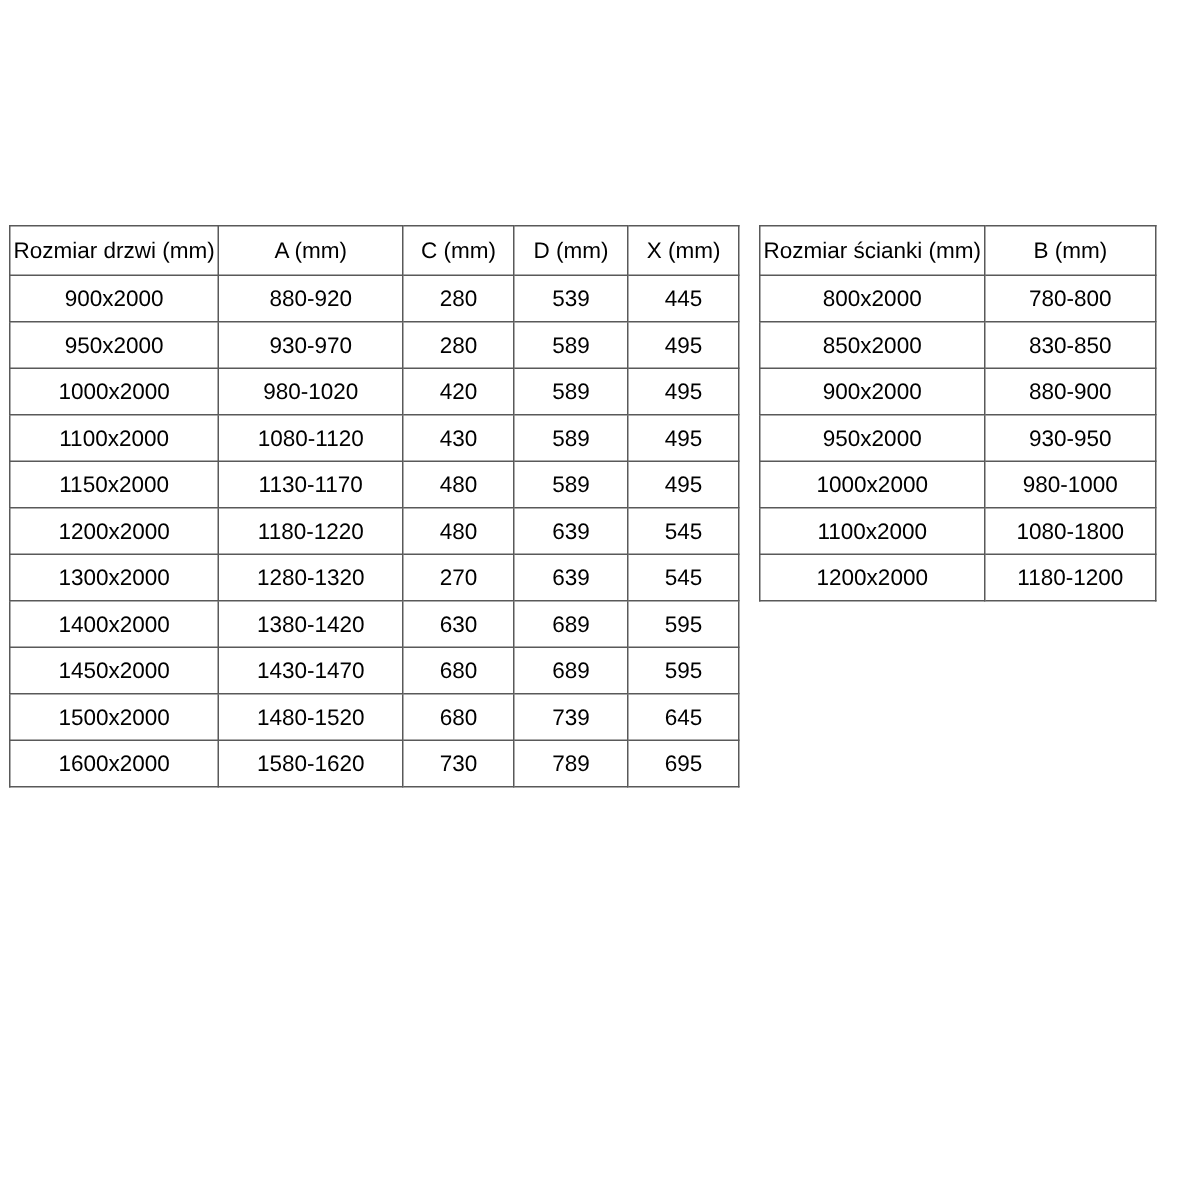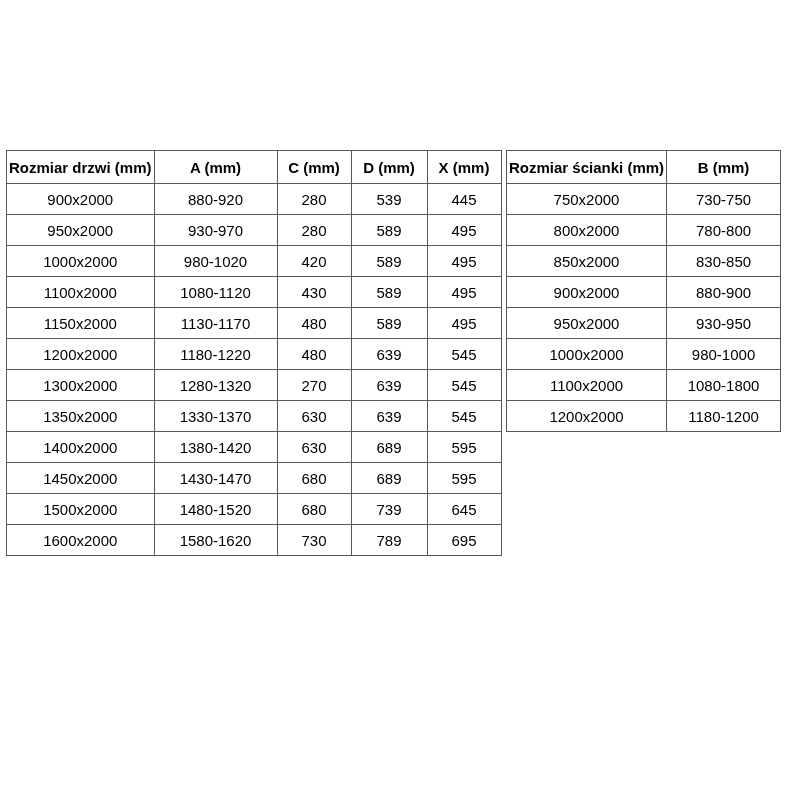--- a/index.html
+++ b/index.html
@@ -36,21 +36,21 @@
   th,td{
     border:1px solid var(--border-color);
     text-align:center;
     vertical-align:middle;
     font-size:15px;
     padding:0 2px;
     overflow:hidden;
     white-space:nowrap;
   }
   th{
-    font-weight:bold;
+    font-weight:normal;
     height:32px;
     margin-left:19px;
   }
   td{
     font-weight:normal;
     height:30px;
   }
 </style>
 </head>
 <body>
@@ -119,27 +119,20 @@
             <td>545</td>
           </tr>
           <tr>
             <td>1300x2000</td>
             <td>1280-1320</td>
             <td>270</td>
             <td>639</td>
             <td>545</td>
           </tr>
           <tr>
-            <td>1350x2000</td>
-            <td>1330-1370</td>
-            <td>630</td>
-            <td>639</td>
-            <td>545</td>
-          </tr>
-          <tr>
             <td>1400x2000</td>
             <td>1380-1420</td>
             <td>630</td>
             <td>689</td>
             <td>595</td>
           </tr>
           <tr>
             <td>1450x2000</td>
             <td>1430-1470</td>
             <td>680</td>
@@ -171,24 +164,20 @@
           <col style="width: 114px;">
         </colgroup>
         <thead>
           <tr>
             <th>Rozmiar ścianki (mm)</th>
             <th>B (mm)</th>
           </tr>
         </thead>
         <tbody>
           <tr>
-            <td>750x2000</td>
-            <td>730-750</td>
-          </tr>
-          <tr>
             <td>800x2000</td>
             <td>780-800</td>
           </tr>
           <tr>
             <td>850x2000</td>
             <td>830-850</td>
           </tr>
           <tr>
             <td>900x2000</td>
             <td>880-900</td>

